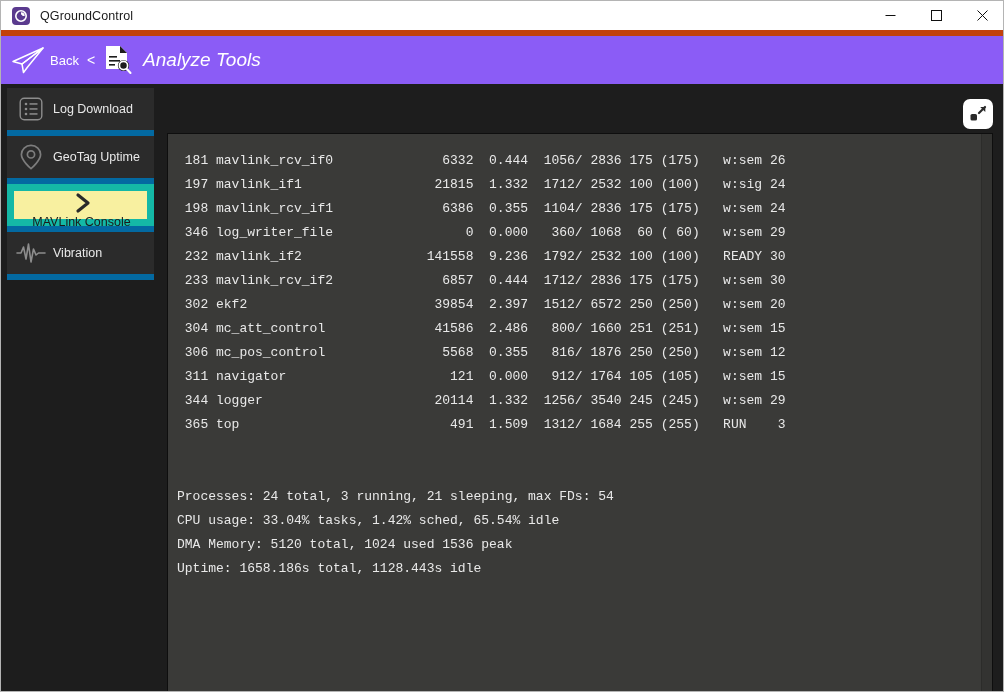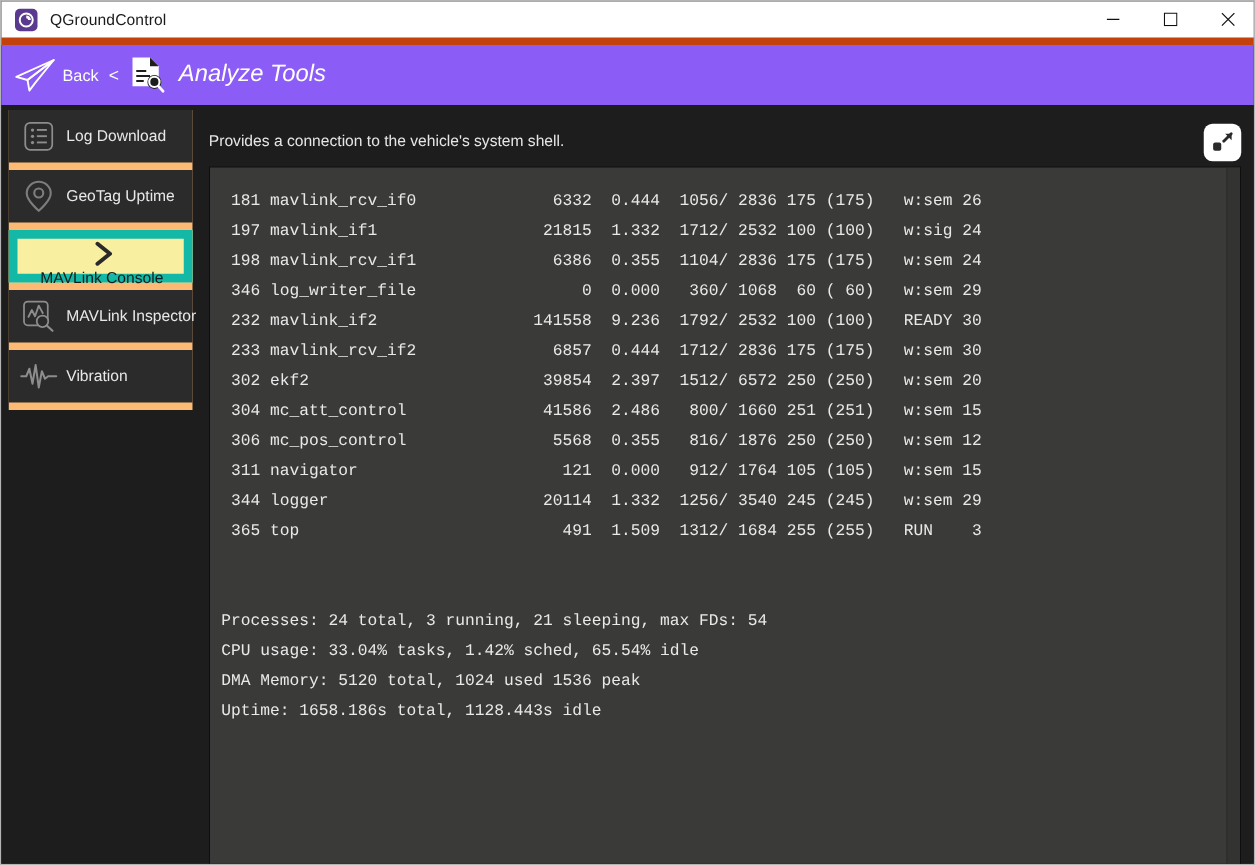--- a/index.html
+++ b/index.html
@@ -127,21 +127,21 @@
     width: 1004px;
     height: 609px;
     background: #1d1d1d;
   }
 
   
   .sidebar {
     position: absolute;
     left: 6px; top: 4px;
     width: 147px;
-    background: #fdba74;
+    background: #0369a1;
   }
   .side-item {
     position: relative;
     height: 42px;
     margin-bottom: 6px;
     background: #2b2b2b;
     display: flex;
     align-items: center;
     box-sizing: border-box;
   }
@@ -315,46 +315,34 @@
 
       <div class="side-item selected">
         <span class="s-icon">
           <svg width="24" height="24" viewBox="0 0 24 24">
             <path d="M7 4 L17 12 L7 20" fill="none" stroke="#2a2a2a" stroke-width="3.2" stroke-linecap="round" stroke-linejoin="round"></path>
           </svg>
         </span>
         <span class="s-label">MAVLink Console</span>
       </div>
 
-      <div class="side-item">
-        <span class="s-icon">
-          <svg width="26" height="26" viewBox="0 0 26 26">
-            <rect x="1.2" y="1.2" width="19" height="19" rx="3" fill="none" stroke="#8d8d8d" stroke-width="1.4"></rect>
-            <polyline points="4.5,14 7.5,8 10,13 13,4.5 16.5,11" fill="none" stroke="#8d8d8d" stroke-width="1.5" stroke-linejoin="round"></polyline>
-            <circle cx="16" cy="17" r="4.6" fill="#2b2b2b" stroke="#8d8d8d" stroke-width="1.4"></circle>
-            <line x1="19.4" y1="20.4" x2="24" y2="24.6" stroke="#8d8d8d" stroke-width="1.7" stroke-linecap="round"></line>
-          </svg>
-        </span>
-        <span class="s-label">MAVLink Inspector</span>
-      </div>
 
       <div class="side-item">
         <span class="s-icon">
           <svg width="30" height="22" viewBox="0 0 30 22">
             <polyline points="1,11 5,11 7.5,5 10,17 12.5,2 15,20 17.5,7 20,13 22.5,11 29,11" fill="none" stroke="#8d8d8d" stroke-width="1.6" stroke-linejoin="round" stroke-linecap="round"></polyline>
           </svg>
         </span>
         <span class="s-label">Vibration</span>
       </div>
 
     </div>
 
     <div class="console-wrap">
 
-      <div class="console-desc">Provides a connection to the vehicle's system shell.</div>
 
       <div class="popout-btn">
         <svg width="20" height="20" viewBox="0 0 20 20">
           <rect x="2.5" y="10" width="6.5" height="6.5" rx="1.6" fill="#2a2a2a"></rect>
           <path d="M11 9 L17 3" stroke="#2a2a2a" stroke-width="2.2" stroke-linecap="round"></path>
           <path d="M12.2 3 L17.3 3 L17.3 8.1 Z" fill="#2a2a2a"></path>
         </svg>
       </div>
 
       <div class="console-box">

